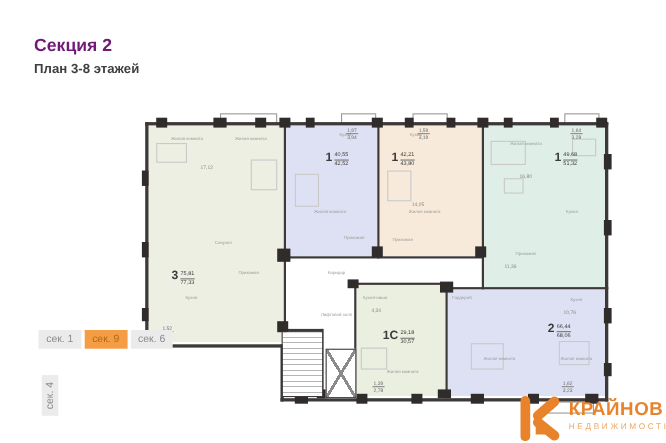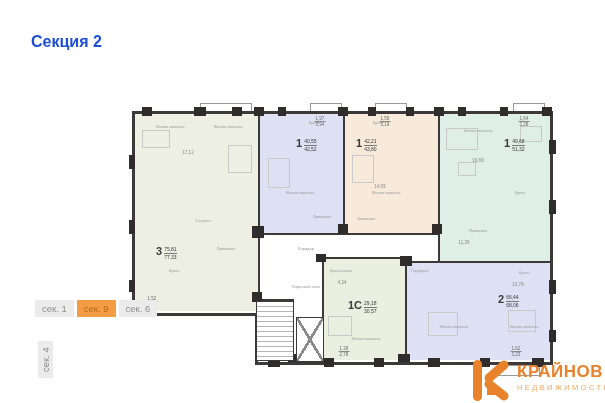--- a/index.html
+++ b/index.html
@@ -5,21 +5,21 @@
   html,body{margin:0;padding:0;}
   body{
     width:605px;height:403px;position:relative;overflow:hidden;
     background:#ffffff;
     font-family:"Liberation Sans", sans-serif;
     -webkit-font-smoothing:antialiased;
   }
   
   .header{position:absolute;left:31px;top:32px;}
   .title1{font-size:17px;font-weight:bold;color:#E8892F;line-height:1.25;}
-  .title2{font-size:16px;font-weight:bold;color:#1d4ed8;line-height:1.25;}
+  .title2{font-size:16px;font-weight:bold;color:#701a75;line-height:1.25;}
   .subtitle{font-size:12px;font-weight:bold;color:#3F3F3F;margin-top:3px;}
 
   
   #plan{position:absolute;left:128px;top:100px;width:427px;height:278px;}
   .apt{position:absolute;}
   .wall{position:absolute;background:#3C3938;}
   .pier{position:absolute;background:#2F2C2B;}
   .furn{position:absolute;border:1px solid #c9c9c9;background:transparent;}
   .balc{position:absolute;border:1px solid #9a9a9a;background:#fff;}
   .room-label{position:absolute;font-size:4px;color:#9B9B9B;white-space:nowrap;transform:translate(-50%,-50%);}
@@ -51,20 +51,21 @@
   .logo-icon{width:38px;height:41px;}
   .logo-text{margin-left:6px;margin-top:3px;}
   .logo-brand{font-size:17px;font-weight:bold;color:#E8832B;letter-spacing:0.5px;line-height:1;}
   .logo-tag{font-size:7.5px;color:#EFA763;letter-spacing:2.4px;margin-top:3px;}
 </style>
 </head>
 <body>
 
 <div class="header">
   <div class="title2">Секция 2</div>
+  <div class="subtitle">План 3-8 этажей</div>
 </div>
 
 <div id="plan">
     <div class="apt" style="left: 7px; top: 14px; width: 123px; height: 197px; background: rgb(237, 239, 227);"></div>
     <div class="apt" style="left: 132px; top: 14px; width: 83px; height: 119px; background: rgb(222, 225, 243);"></div>
     <div class="apt" style="left: 217px; top: 14px; width: 93px; height: 119px; background: rgb(247, 234, 219);"></div>
     <div class="apt" style="left: 312px; top: 14px; width: 110px; height: 147px; background: rgb(223, 239, 231);"></div>
     <div class="apt" style="left: 196px; top: 159px; width: 81px; height: 101px; background: rgb(234, 239, 223);"></div>
     <div class="apt" style="left: 279px; top: 163px; width: 143px; height: 97px; background: rgb(222, 225, 243);"></div>
     <div class="watermark" style="left: 160px; top: 232px;">✳</div>

